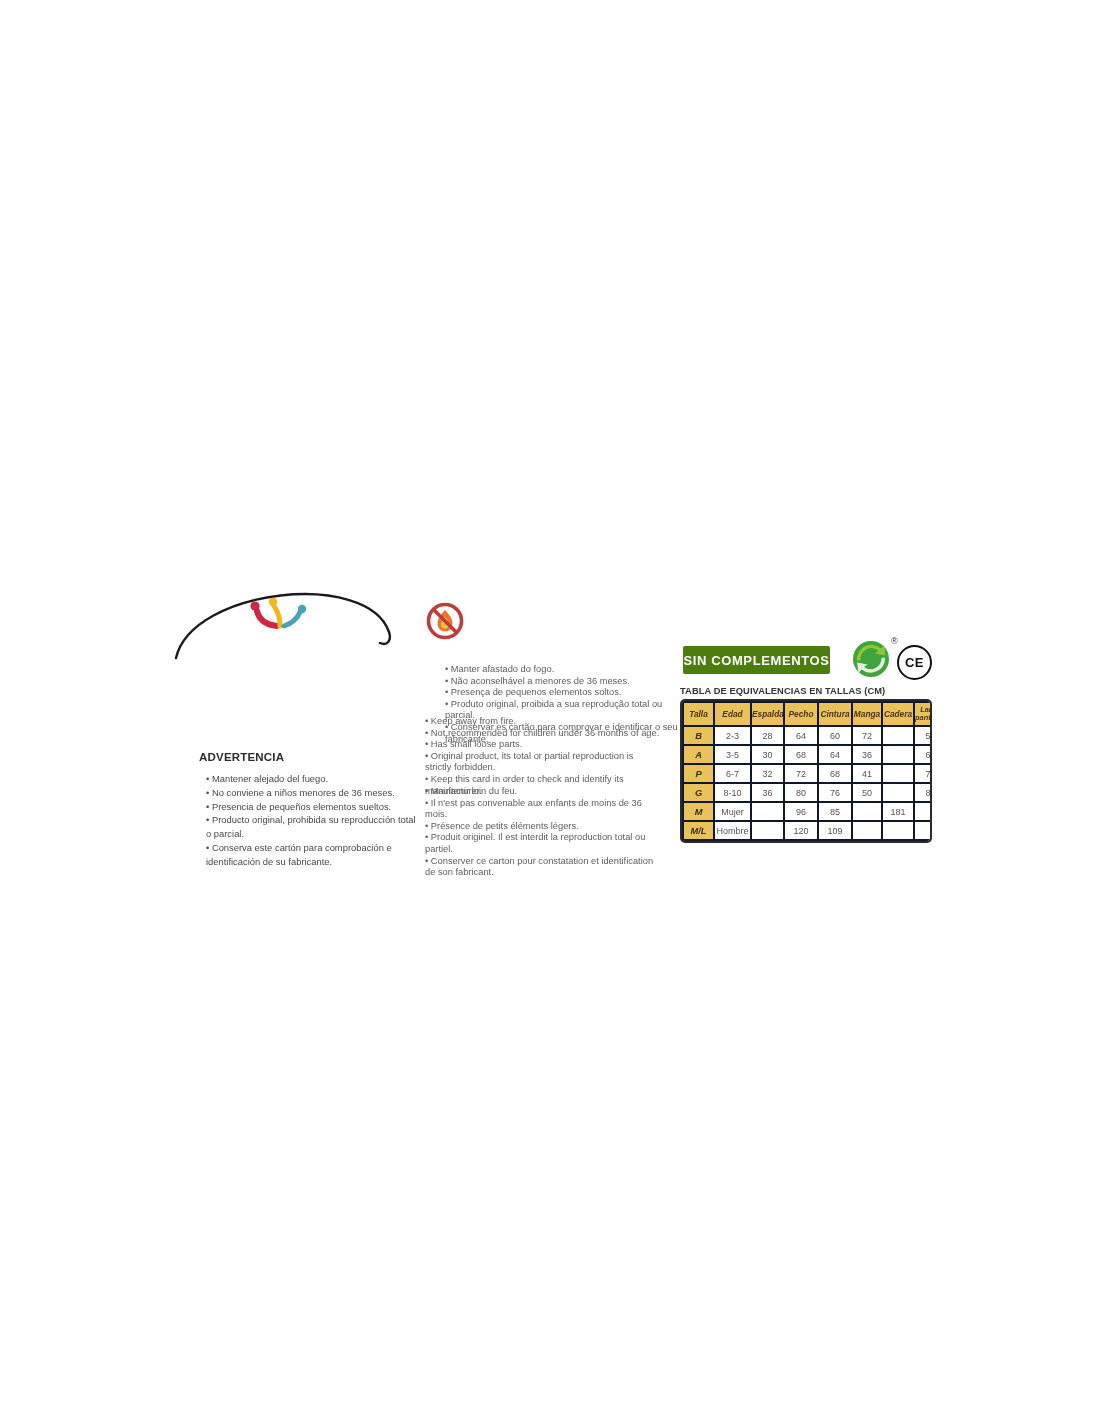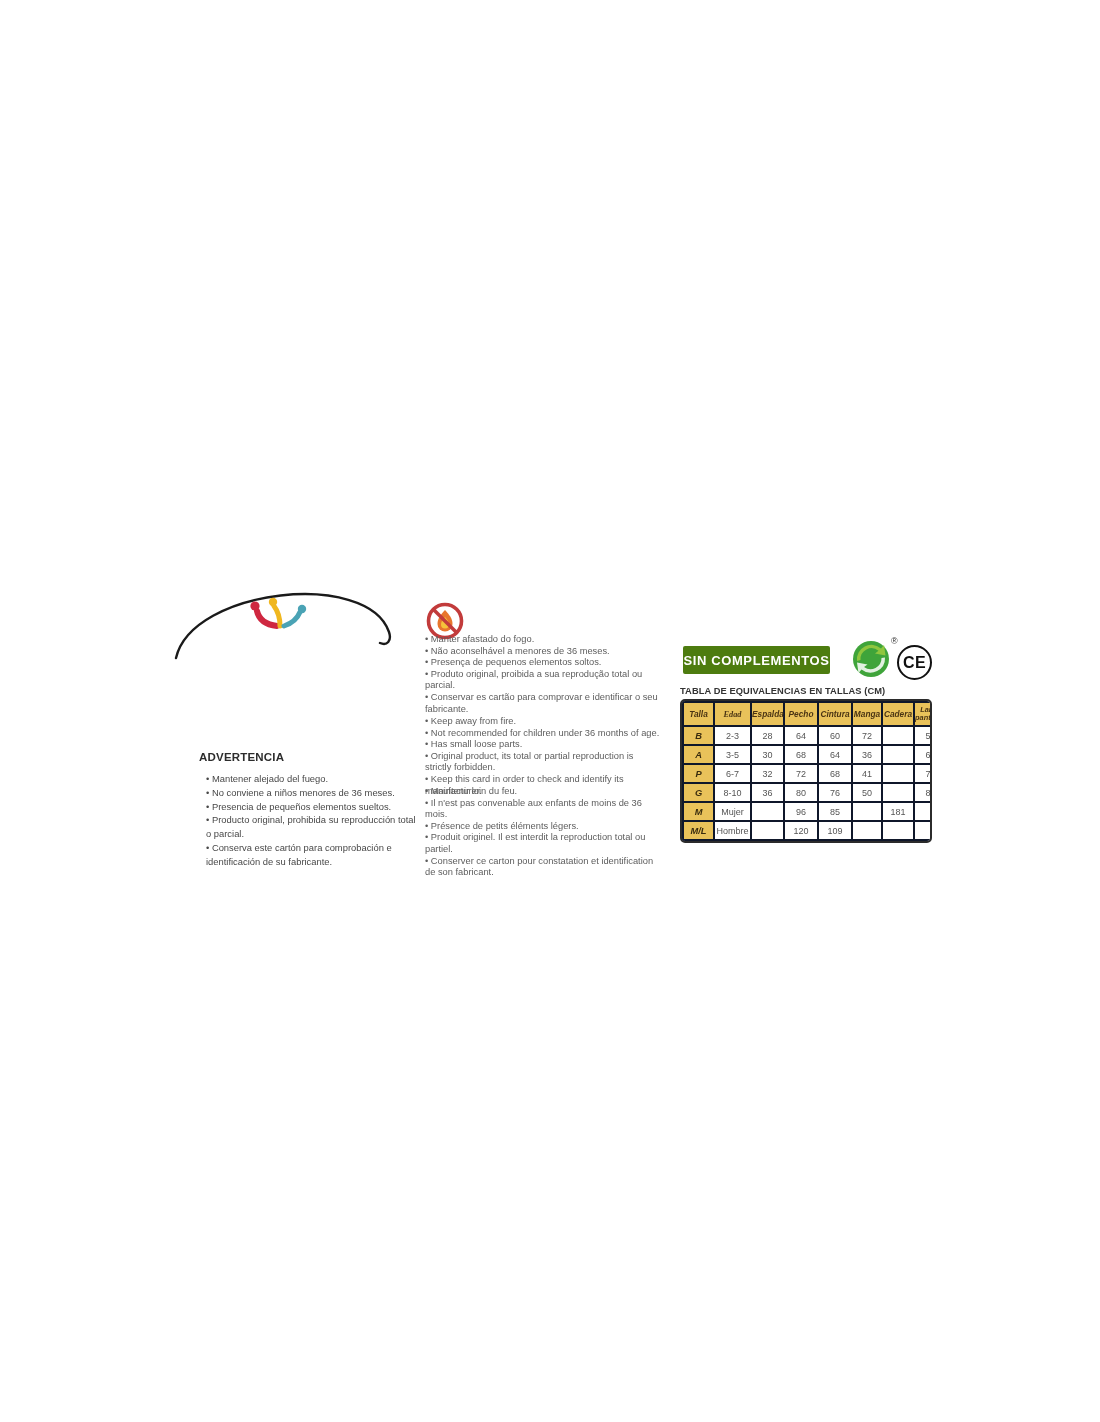--- a/index.html
+++ b/index.html
@@ -26,57 +26,57 @@
   .advertencia-title { font-weight:bold; font-size:11.5px; color:#2d2d2d; margin-bottom:9px; letter-spacing:0.2px; }
   .adv-list .bullet { font-size:9.4px; color:#484848; line-height:13.8px;margin-left:7px; }
   .bullet::before { content:"• "; }
 
   
   .mid-header { position:absolute; left:425px; top:599px; width:230px; }
   .fire-icon { position:absolute; left:0; top:2px; width:40px; height:40px; }
   .mid-header-lines { margin-left:42px; font-size:9.4px; color:#666666; line-height:10.9px; }
   .warn-list { position:absolute; left:425px; width:235px;
     font-size:9.3px; color:#5d5d5d; line-height:11.6px; }
-  .warn-pt { top:634px; }
+  .warn-pt { top:664px;margin-left:20px; }
   .warn-en { top:716px; }
   .warn-fr { top:756px;margin-top:30px; }
 
   
   .badge {
     position:absolute; left:683px; top:646px; width:147px; height:28px;
     background:#4d7c0f; color:#ffffff; font-weight:bold; font-size:13px;
     letter-spacing:0.6px; display:flex; align-items:center; justify-content:center;
     border-radius:2px;
   }
   .greendot { position:absolute; left:852px; top:640px; width:38px; height:38px; }
   .reg-mark { position:absolute; left:891px; top:636px; font-size:9px; color:#333333; }
   .ce-mark {
     position:absolute; left:897px; top:645px; width:31px; height:31px;
     border:2.5px solid #111111; border-radius:50%;
     display:flex; align-items:center; justify-content:center;
-    font-weight:bold; font-size:16px; letter-spacing:0.5px; color:#111111;
+    font-weight:bold; font-size:13px; letter-spacing:0.5px; color:#111111;
   }
   .made-in { position:absolute; left:859px; top:707px; font-size:8.5px; color:#3fa43a; }
 
   .table-title { position:absolute; left:680px; top:686px; font-size:9.3px; font-weight:bold; color:#333333; letter-spacing:0.1px; }
 
   .table-wrap {
     position:absolute; left:680px; top:699px; width:248px;
     border:2px solid #2b2b2b; border-radius:5px; overflow:hidden; background:#ffffff;
   }
   table.size-table { border-collapse:collapse; width:248px; table-layout:fixed; }
   .size-table th, .size-table td { border:2px solid #0f172a; text-align:center; padding:0; }
   .size-table thead th {
     background:#e9c25a; font-style:italic; font-weight:bold;
     font-size:8.3px; color:#4a3413; height:22px; line-height:9px;
   }
   .size-table thead th:last-child { font-size:7.4px; line-height:7.8px; }
   .size-table td { font-size:9px; color:#555555; height:17px; }
   .size-table td.label { background:#e9c25a; font-weight:bold; font-style:italic; font-size:9.3px; color:#3a2c0e; }
-  .size-table th:nth-child(1){width:29px;} .size-table th:nth-child(2){width:35px;font-family:Liberation Serif, serif;}
+  .size-table th:nth-child(1){width:29px;} .size-table th:nth-child(2){width:35px;}
   .size-table th:nth-child(3){width:31px;} .size-table th:nth-child(4){width:32px;}
   .size-table th:nth-child(5){width:32px;} .size-table th:nth-child(6){width:28px;}
   .size-table th:nth-child(7){width:30px;} .size-table th:nth-child(8){width:31px;}
 </style>
 </head>
 <body>
 
 <div class="canvas">
 
   <div class="logo">

